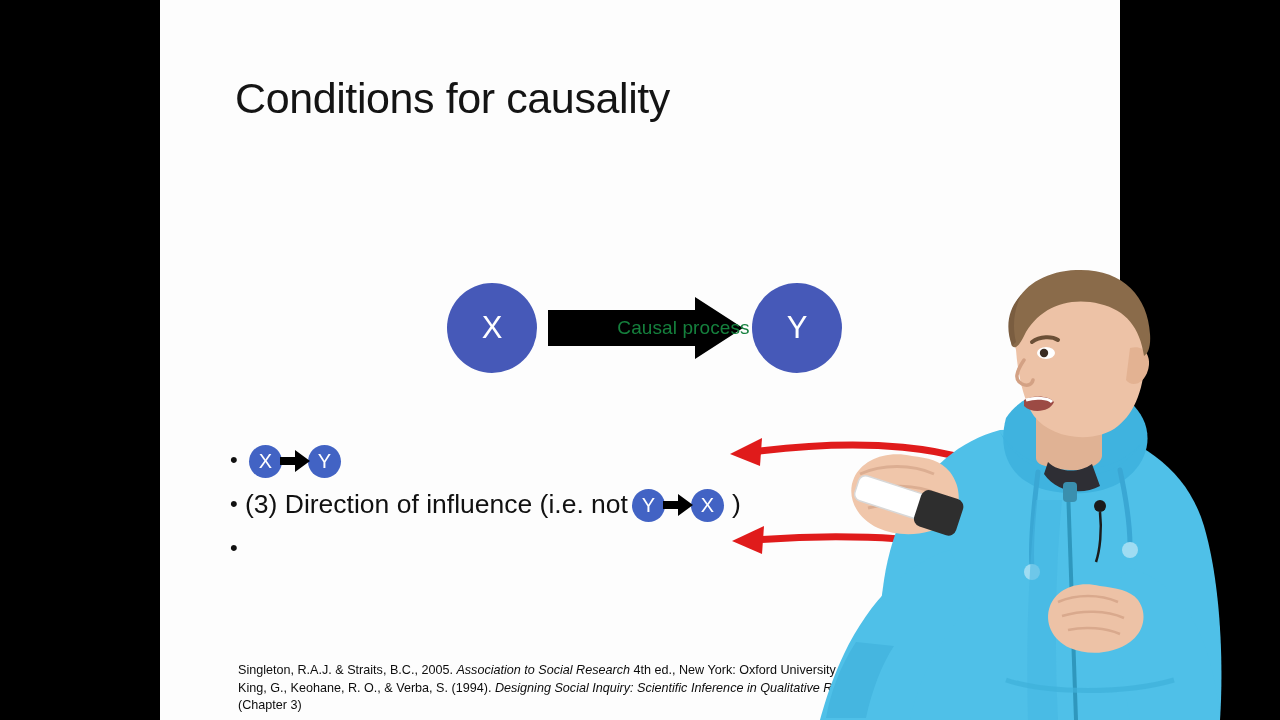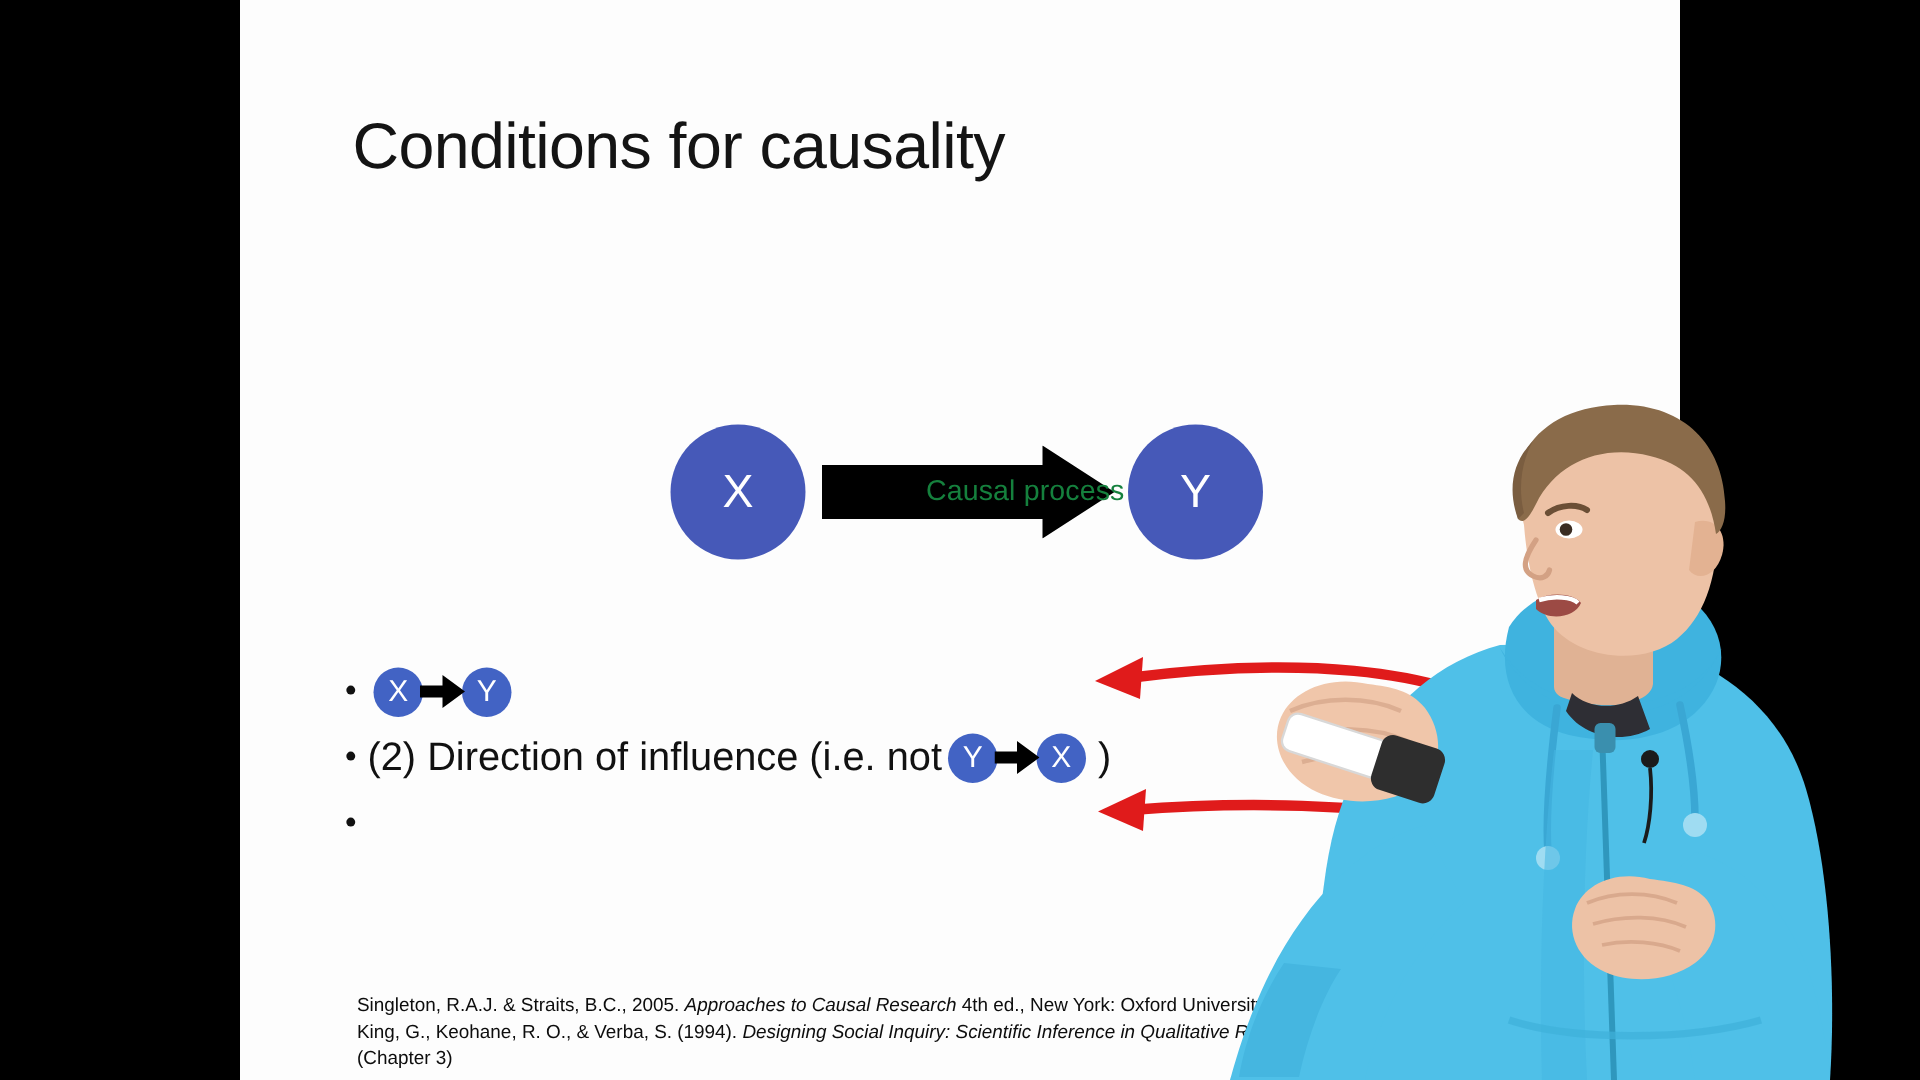--- a/index.html
+++ b/index.html
@@ -127,21 +127,21 @@
           <span class="mini-node">X</span>
           <svg class="mini-arrow" viewBox="0 0 30 26">
             <path d="M0,9 L15,9 L15,2 L30,13 L15,24 L15,17 L0,17 Z" fill="#000000"></path>
           </svg>
           <span class="mini-node">Y</span>
         </span>
       </div>
 
       <div class="bullet-row">
         <span class="bullet-dot">•</span>
-        <span class="bullet-text">(2) Direction of influence (i.e. not</span>
+        <span class="bullet-text">(3) Direction of influence (i.e. not</span>
         <span class="mini-pair">
           <span class="mini-node">Y</span>
           <svg class="mini-arrow" viewBox="0 0 30 26">
             <path d="M0,9 L15,9 L15,2 L30,13 L15,24 L15,17 L0,17 Z" fill="#000000"></path>
           </svg>
           <span class="mini-node">X</span>
         </span>
         <span class="paren">)</span>
       </div>
 
@@ -162,21 +162,21 @@
       <polygon points="12,111 44,96 42,124" fill="#e01b1b"></polygon>
     </svg>
 
     <div id="red-note">
       <div>Where is ca</div>
       <div>process?</div>
     </div>
 
     <div id="citations">
       <div>
-        <span>Singleton, R.A.J. &amp; Straits, B.C., 2005. </span><em>Approaches to Causal Research</em><span> 4th ed., New York: Oxford University Press.</span>
+        <span>Singleton, R.A.J. &amp; Straits, B.C., 2005. </span><em>Association to Social Research</em><span> 4th ed., New York: Oxford University Press.</span>
       </div>
       <div>
         <span>King, G., Keohane, R. O., &amp; Verba, S. (1994). </span><em>Designing Social Inquiry: Scientific Inference in Qualitative Research</em><span>. Princeton University Press. (Chapter 3)</span>
       </div>
     </div>
   </div>
 
   <svg id="presenter" viewBox="0 0 480 470">
     <defs>
       <clipPath id="clipFrame">

